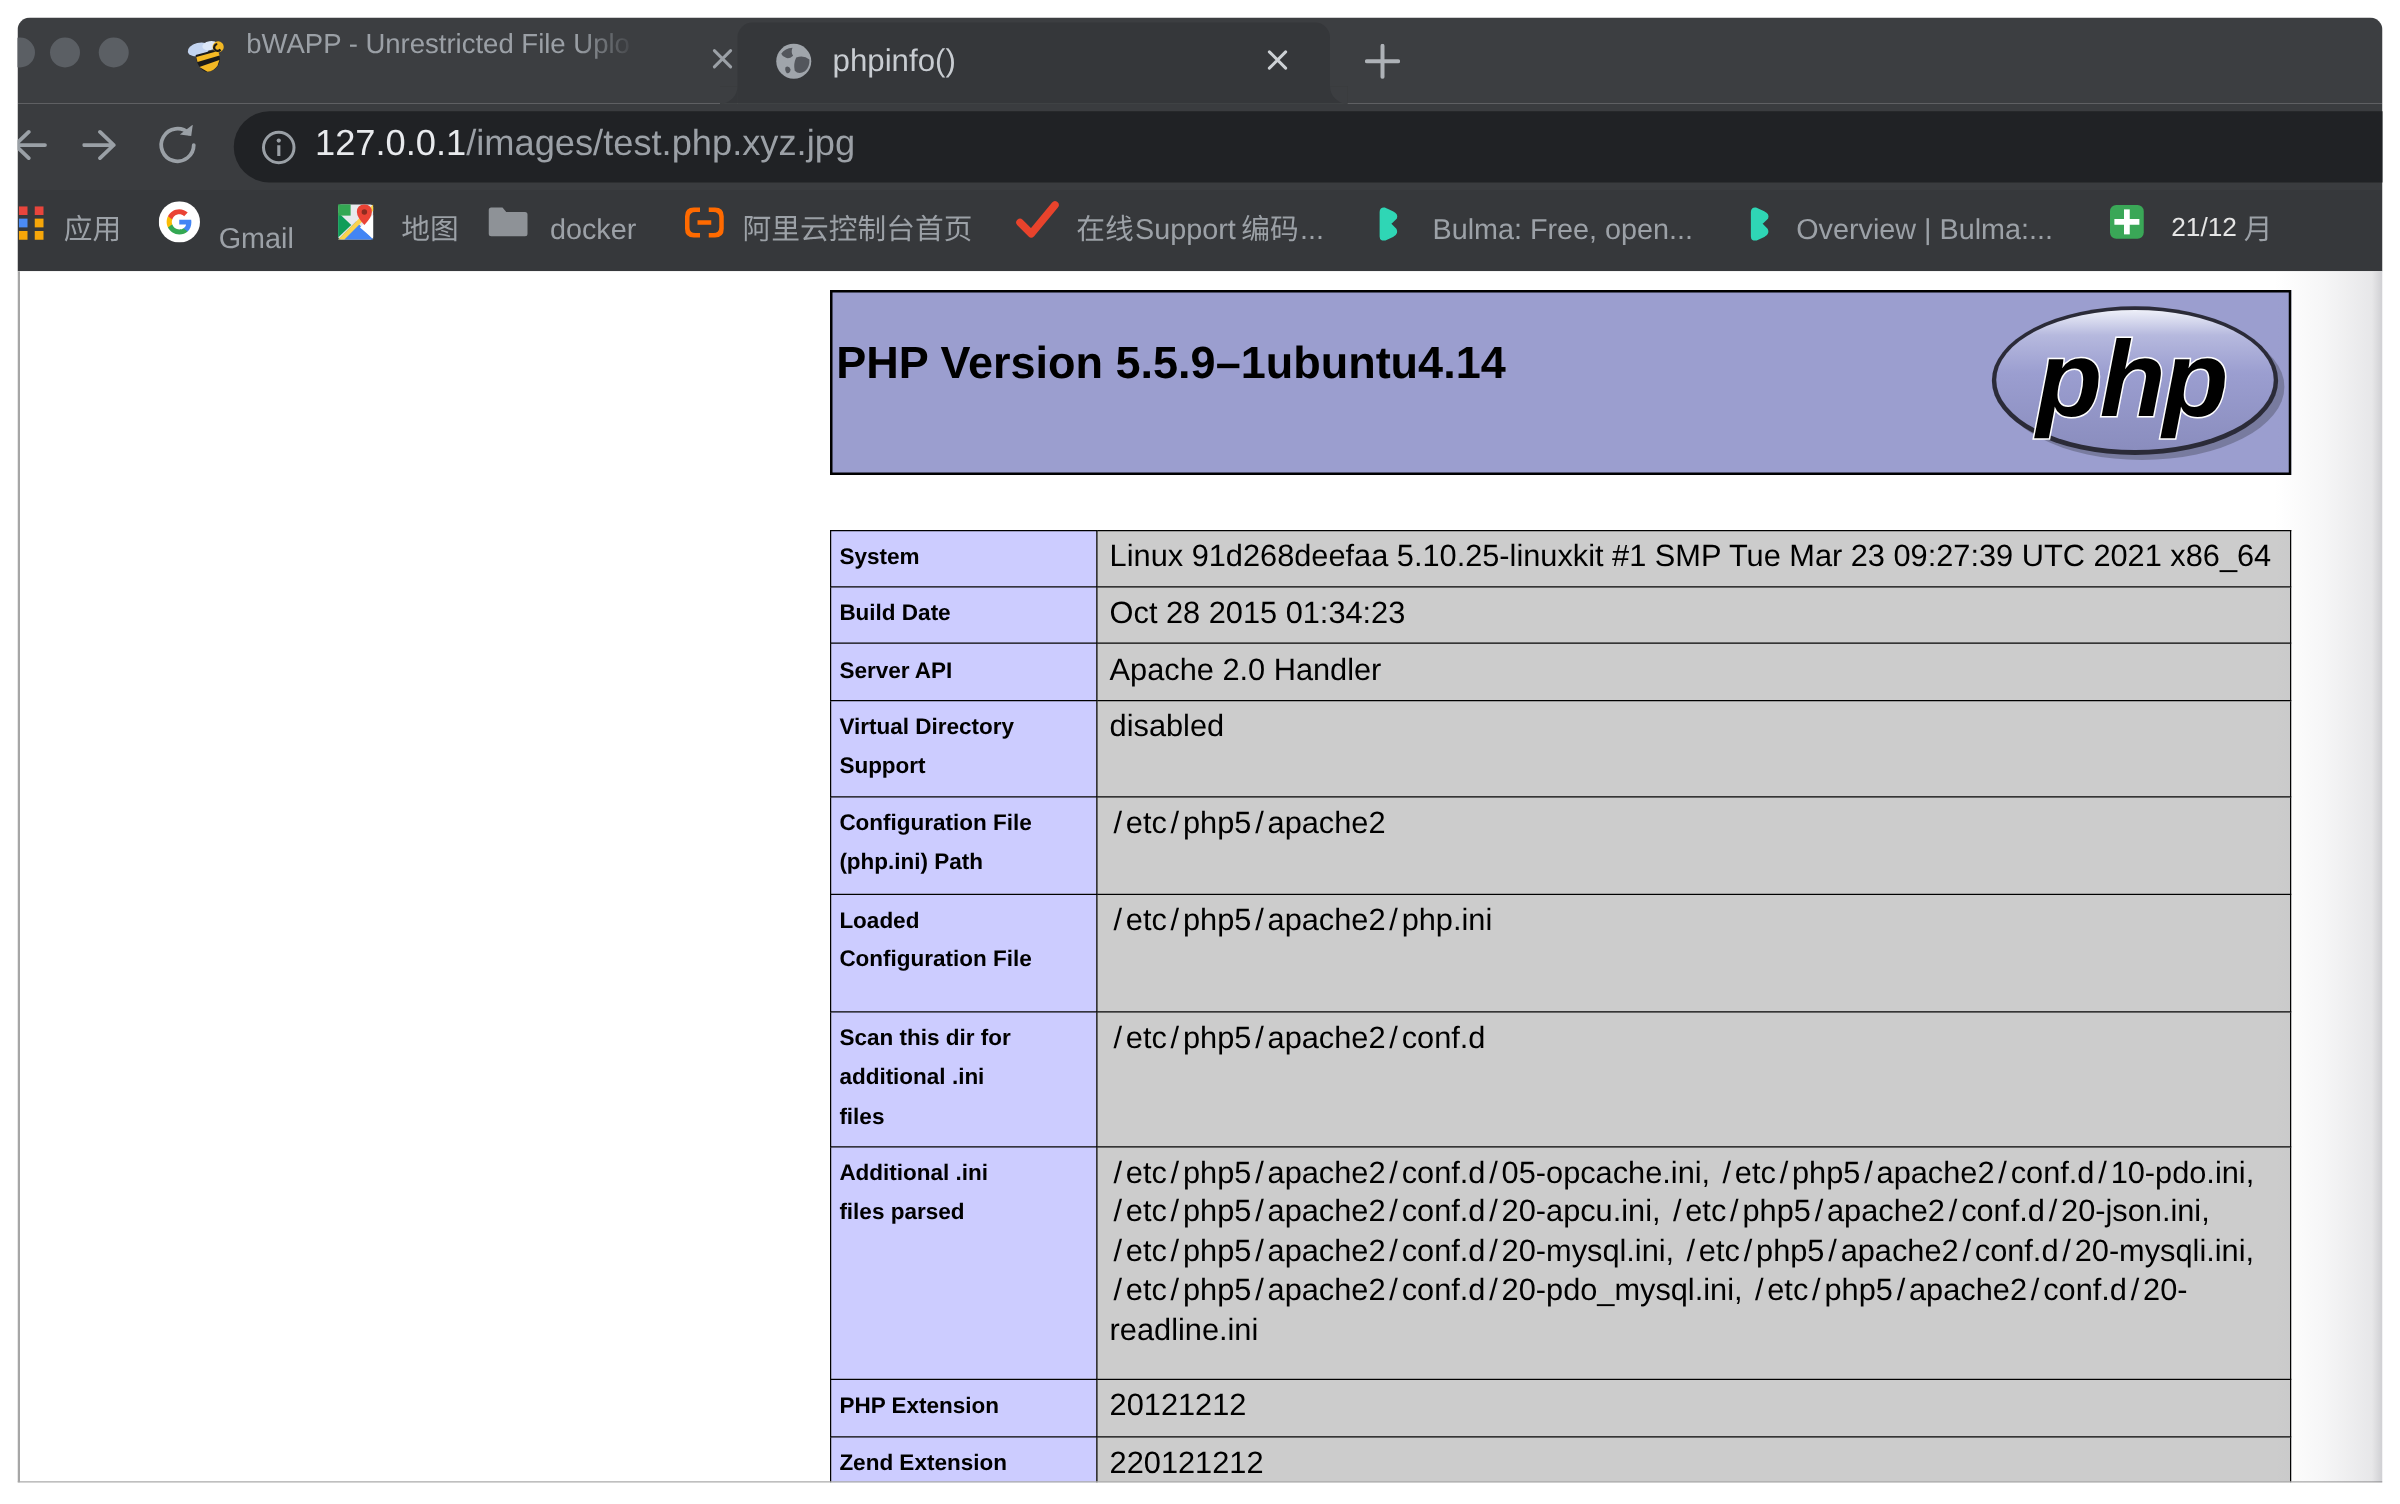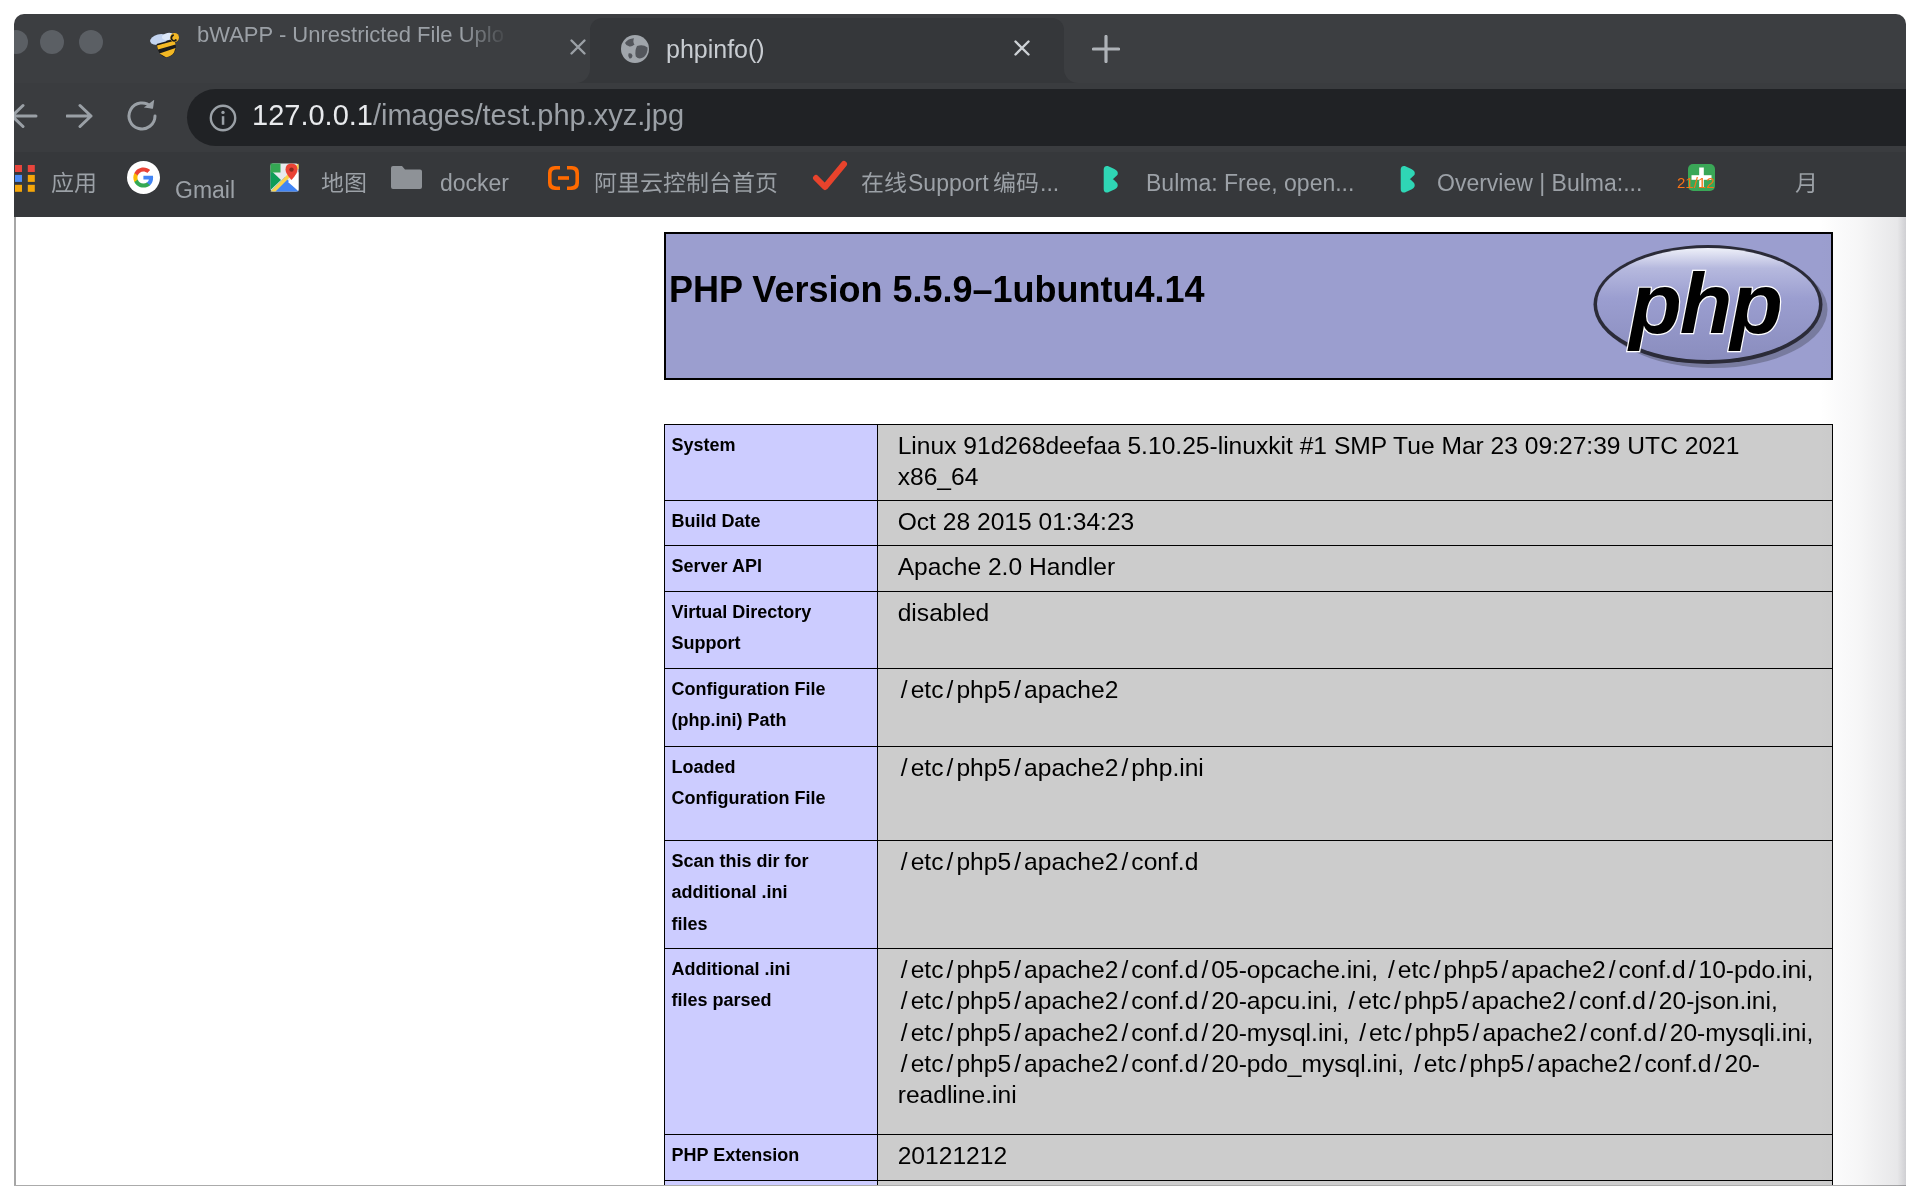--- a/index.html
+++ b/index.html
@@ -12,21 +12,21 @@
 #pill { position:absolute; left:173px; top:6px; width:1730px; height:57px; border-radius:28.5px 0 0 28.5px; background:#202225; }
 #bookmarks { position:absolute; left:0; top:138px; width:1892px; height:65px; background:#36383b; }
 #page { position:absolute; left:0; top:203px; width:1892px; height:969px; background:#fff; overflow:hidden; }
 .dot { position:absolute; top:16px; width:24px; height:24px; border-radius:50%; background:#5b5f64; }
 svg { display:block; }
 #hbox { position:absolute; left:650px; top:14.5px; width:1168.6px; height:148px; background:#9b9ecf; border:2px solid #000;text-align:right; }
 #hbox h1 { position:absolute; left:3px; top:36px; font-size:36px; line-height:40px; color:#000; font-weight:bold; }
 #itable { position:absolute; left:650px; top:206.60000000000002px; border-collapse:collapse; table-layout:fixed; width:1168.6px; font-size:24.6px; }
 #itable td { border:1.5px solid #000; line-height:31.4px; vertical-align:top; padding:5.2px 8px 7px 6.5px; }
 #itable td.e { background:#ccccff; font-weight:bold; width:212.7px; font-size:18px; line-height:31.4px; padding-right:3px; }
-#itable td.v { background:#cccccc; padding-left:20px; }
+#itable td.v { background:#cccccc; padding-left:10px; }
 #itable td.v i { font-style:normal; padding:0 3.05px; }
 </style></head>
 <body>
 <div id="win">
   <div id="tabstrip">
     <div class="dot" style="left:-10px"></div>
     <div class="dot" style="left:26px"></div>
     <div class="dot" style="left:65px"></div>
     <div id="activetab"></div>
     <div class="foot" style="left:562px">
@@ -155,21 +155,21 @@
     <div class="abs" style="left:1132px;top:18.19999999999999px;color:#9ca1a7;font-size:23px;line-height:26px">Bulma: Free, open...</div>
     <svg class="abs" style="left:1383px;top:11px" width="22" height="32" viewBox="0 0 22 32">
         <path d="M4.5 6.5 Q4.5 3.5 7.5 3.8 L14 6.8 Q17.8 8.6 16.8 11.4 L12 16 L16.5 20.5 Q18 23.5 14.5 25.6 L8 28.6 Q4.5 29.2 4.5 26.2 Z" fill="#2fd6b5" stroke="#2fd6b5" stroke-width="1.6" stroke-linejoin="round"></path>
       </svg>
     <div class="abs" style="left:1423px;top:18.19999999999999px;color:#9ca1a7;font-size:23px;line-height:26px">Overview | Bulma:...</div>
     <svg class="abs" style="left:1674px;top:11.5px" width="28" height="28" viewBox="0 0 28 28">
       <rect x="0" y="0" width="27" height="27" rx="5" fill="#3aa757"></rect>
       <rect x="11.2" y="3.5" width="4.6" height="20" fill="#fff"></rect>
         <rect x="3.5" y="11.2" width="20" height="4.6" fill="#fff"></rect>
     </svg>
-    <div class="abs" style="left:1663px;top:18.19999999999999px;color:#f97316;font-size:15px;line-height:26px">21/12</div>
+    <div class="abs" style="left:1723px;top:18.19999999999999px;color:#e5e5e5;font-size:21px;line-height:26px">21/12</div>
     <div class="abs" style="left:1781px;top:18.80000000000001px">
         <svg width="23.0" height="26.4" viewBox="0 0 23.0 26.4" style="display:block">
           <path fill="#9ca1a7" d="M4.76 2.13V9.22C4.76 12.92 4.39 17.59 0.66 20.86C1.05 21.09 1.72 21.73 1.97 22.10C4.23 20.12 5.38 17.52 5.95 14.90H17.06V19.50C17.06 20.00 16.90 20.17 16.35 20.19C15.82 20.21 13.96 20.24 12.05 20.17C12.35 20.65 12.67 21.45 12.78 21.98C15.24 21.98 16.79 21.96 17.68 21.64C18.53 21.34 18.88 20.76 18.88 19.52V2.13ZM6.50 3.81H17.06V7.68H6.50ZM6.50 9.31H17.06V13.22H6.25C6.43 11.86 6.50 10.53 6.50 9.31Z"></path>
         </svg>
       </div>
   </div>
   <div id="page">
     <div id="hbox">
       <h1>PHP Version 5.5.9–1ubuntu4.14</h1>
       <svg class="abs" style="left:925px;top:9.0px" width="240" height="132" viewBox="0 0 240 132">

